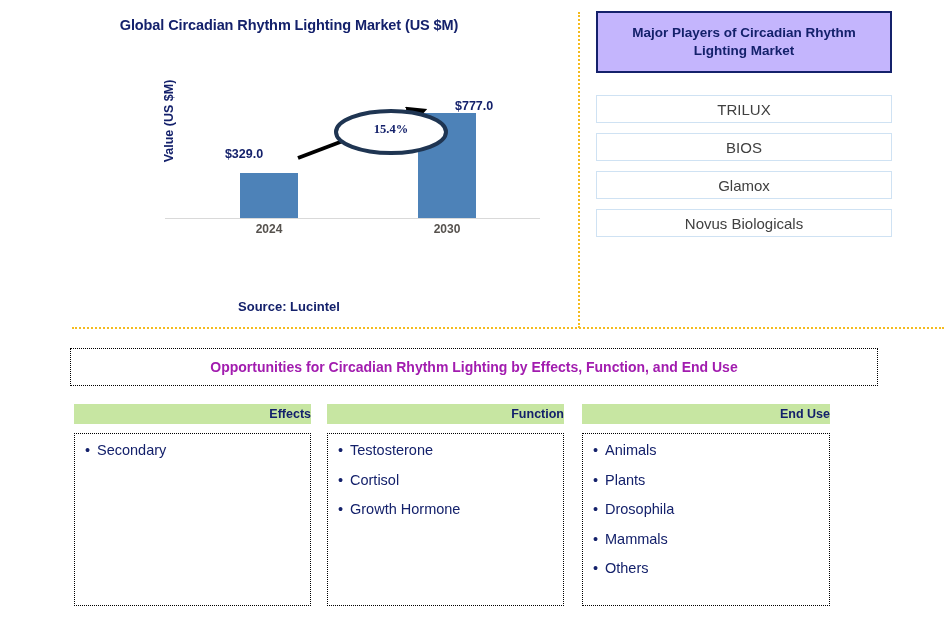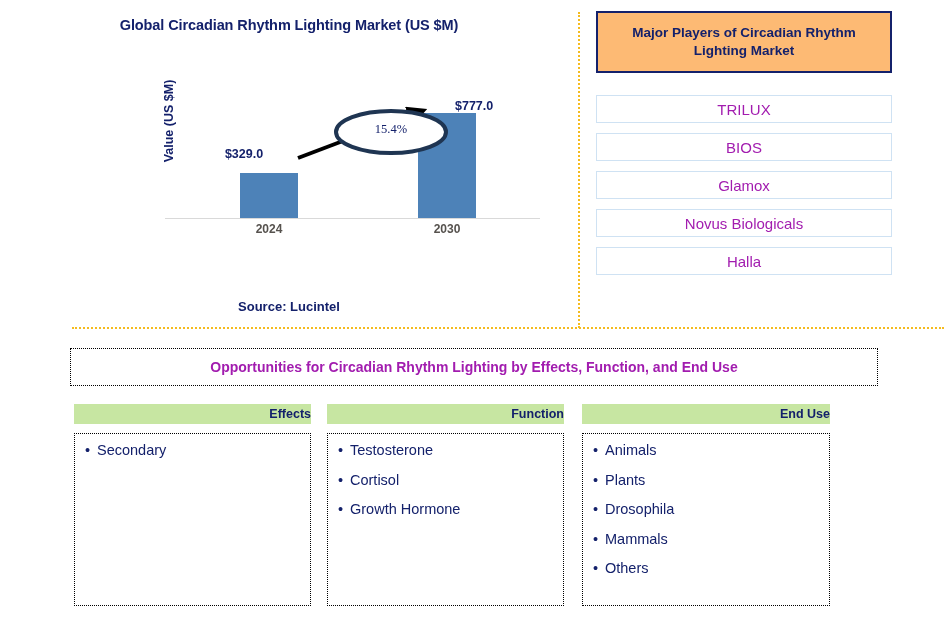--- a/index.html
+++ b/index.html
@@ -114,21 +114,21 @@
   }
 
   #cagr-text {
     position: absolute;
     left: 201px;
     top: 32px;
     width: 80px;
     text-align: center;
     font-family: "Liberation Serif", serif;
     font-size: 12.5px;
-    font-weight: normal;
+    font-weight: bold;
     color: #14216b;
   }
 
   #source-text {
     position: absolute;
     left: 0; top: 299px;
     width: 578px;
     text-align: center;
     font-size: 13px;
     font-weight: bold;
@@ -151,21 +151,21 @@
 
   
   #players-panel {
     position: absolute;
     left: 596px; top: 11px;
     width: 296px;
   }
 
   #players-header {
     border: 2px solid #14216b;
-    background: #fdba74;
+    background: #c4b5fd;
     height: 62px;
     display: flex;
     align-items: center;
     justify-content: center;
     text-align: center;
     font-size: 13.5px;
     font-weight: bold;
     color: #14216b;
     line-height: 1.35;
     padding: 0 10px;
@@ -174,21 +174,21 @@
 
   .player-box {
     margin-top: 10px;
     border: 1px solid #cfe2f3;
     background: #ffffff;
     height: 26px;
     display: flex;
     align-items: center;
     justify-content: center;
     font-size: 15px;
-    color: #a21caf;
+    color: #404040;
   }
   #player-0 { margin-top: 22px; }
 
   
   #opportunities-title-box {
     position: absolute;
     left: 70px; top: 348px;
     width: 808px; height: 38px;
     border: 1.5px dotted #000000;
     display: flex;
@@ -292,23 +292,20 @@
     </div>
     <div class="player-box" id="player-1">
       <span>BIOS</span>
     </div>
     <div class="player-box" id="player-2">
       <span>Glamox</span>
     </div>
     <div class="player-box" id="player-3">
       <span>Novus Biologicals</span>
     </div>
-    <div class="player-box" id="player-4">
-      <span>Halla</span>
-    </div>
   </div>
 </div>
 
 <div id="horizontal-divider"></div>
 
 <div id="opportunities-title-box">
   <span>Opportunities for Circadian Rhythm Lighting by Effects, Function, and End Use</span>
 </div>
 
 <div class="cat-header" id="cat-header-0">

